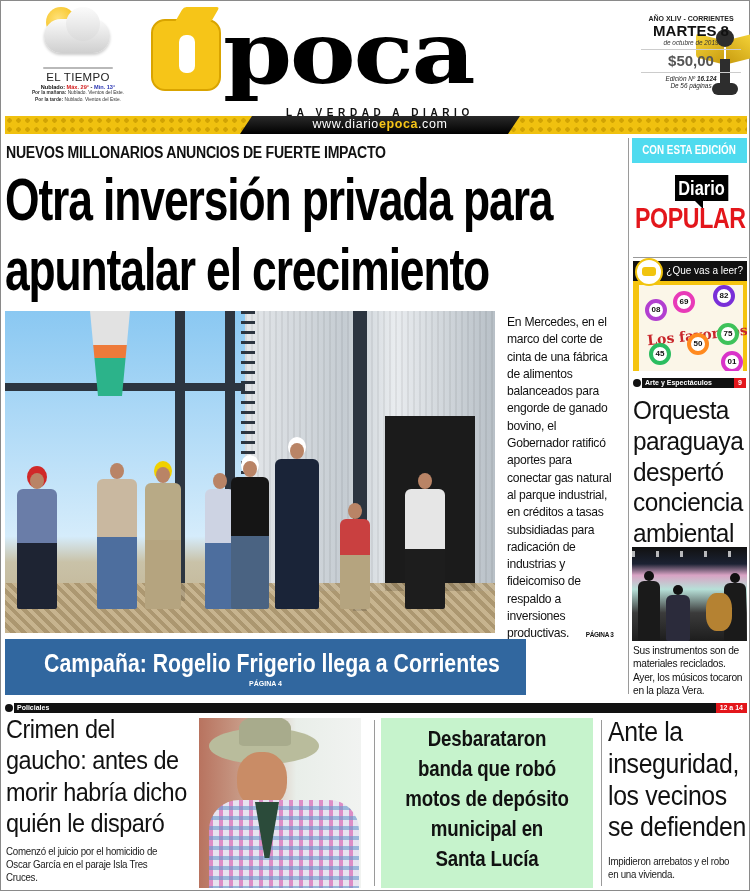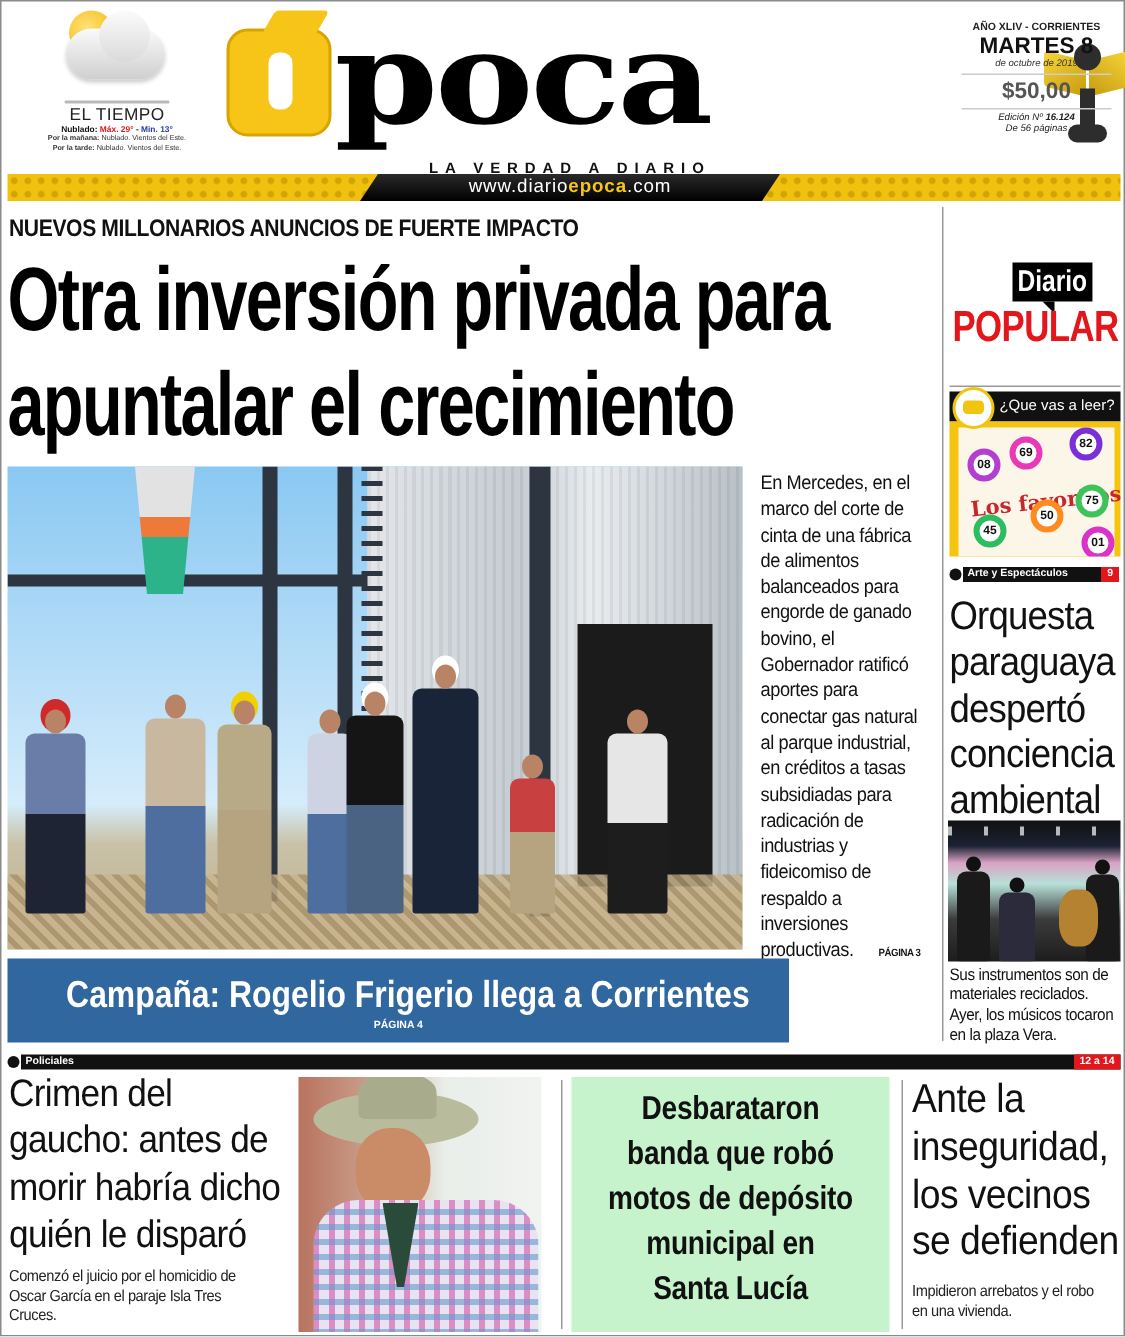--- a/index.html
+++ b/index.html
@@ -236,20 +236,21 @@
     <div><span>productivas.</span><span class="lead-page">PÁGINA 3</span></div>
   </div>
 
   <div class="campaign">
     <div class="t">Campaña: Rogelio Frigerio llega a Corrientes</div>
     <div class="p">PÁGINA 4</div>
   </div>
 
   <div class="vrule" style="left:627px;top:137px;height:556px;"></div>
 
+  <div class="con-esta"><span>CON ESTA EDICIÓN</span></div>
   <div class="diario-popular">
     <div class="diario">Diario</div>
     <div class="bubble"></div>
     <div class="popular">POPULAR</div>
   </div>
 
   <div class="qvl">
     <div class="bar">¿Que vas a leer?</div>
     <div class="logo-dot"></div>
     <div class="cover">

